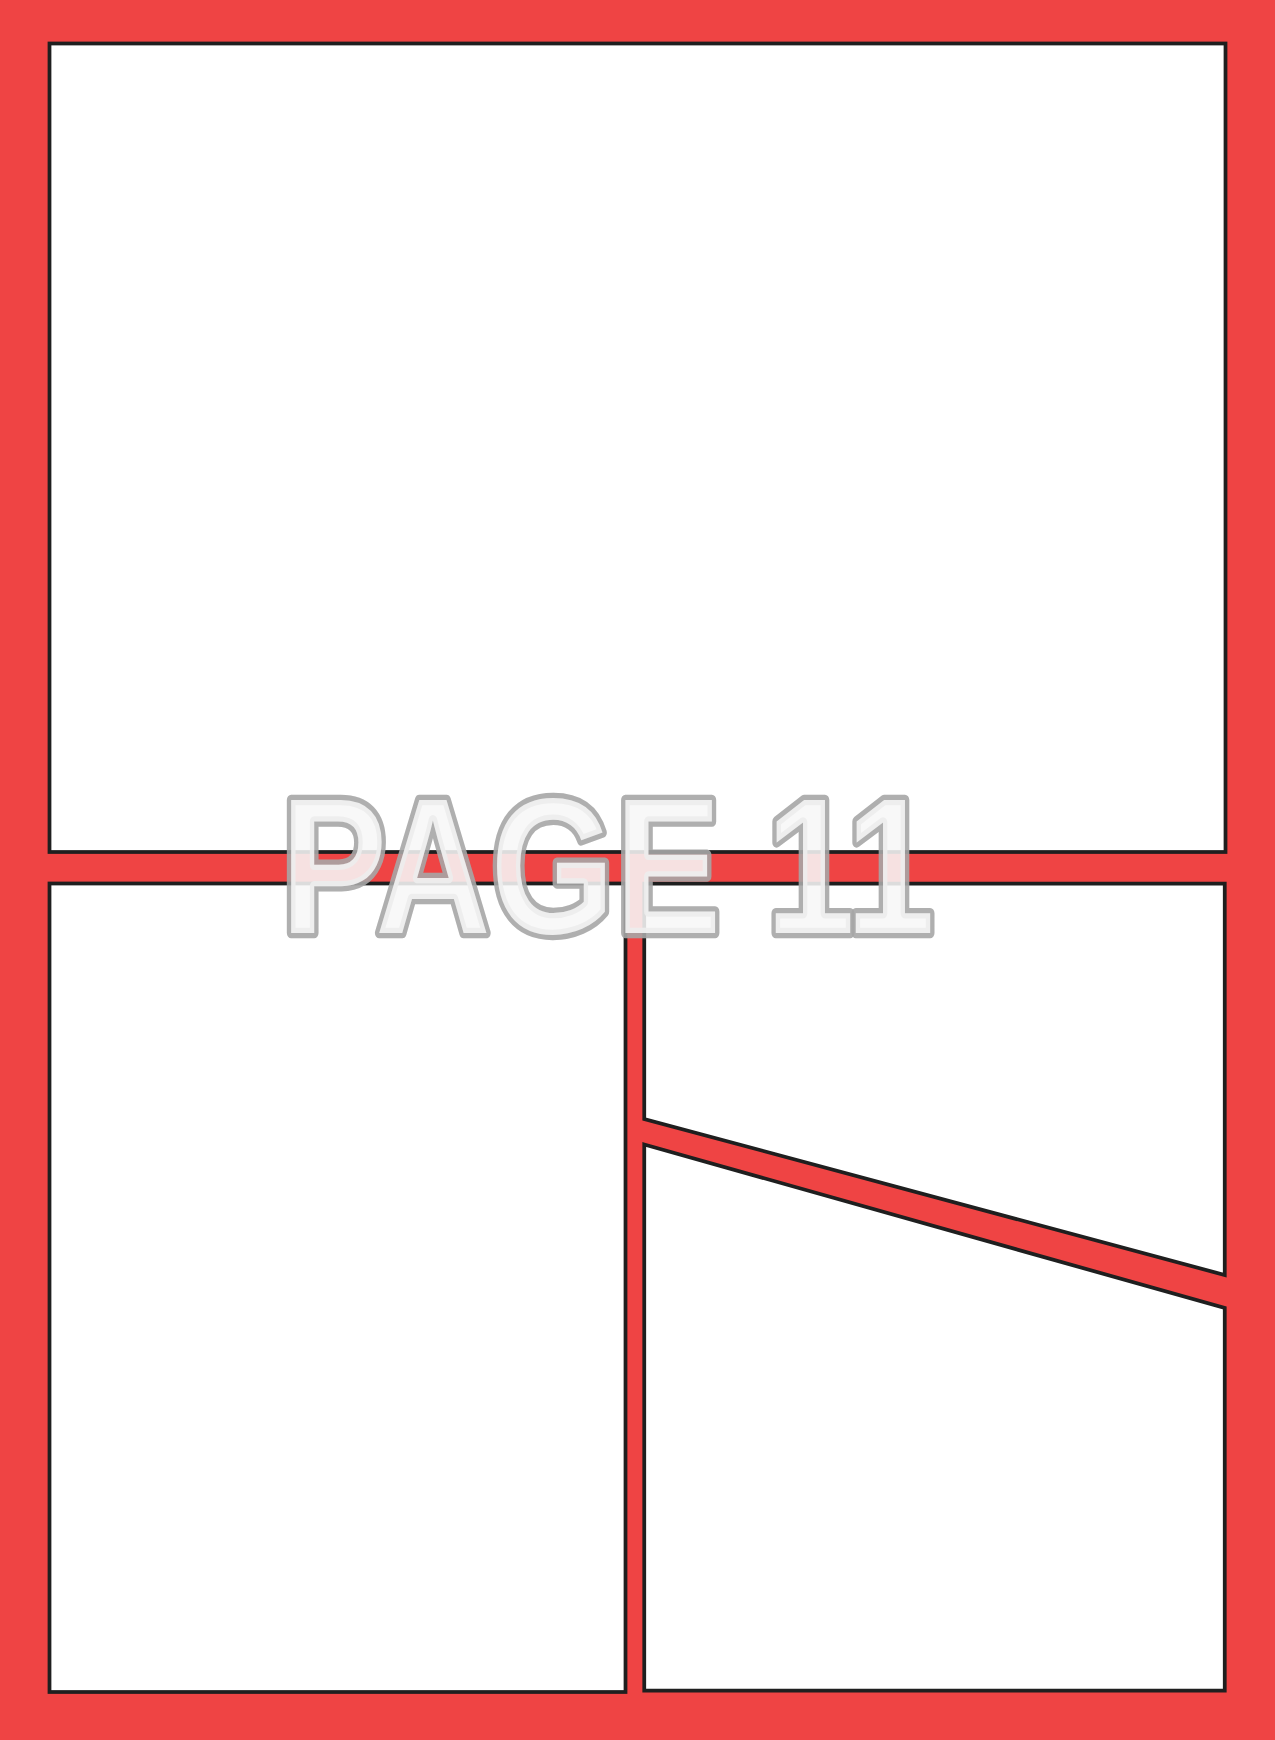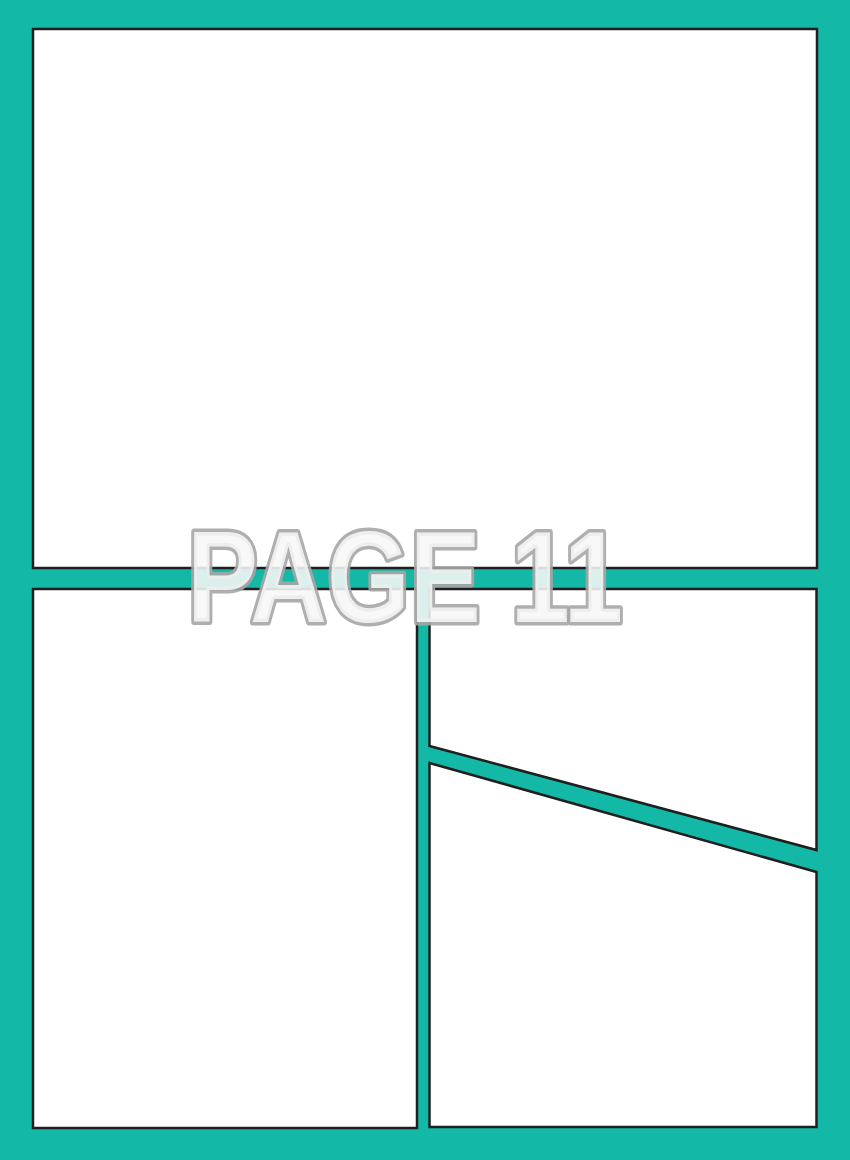--- a/index.html
+++ b/index.html
@@ -10,21 +10,21 @@
     width: 850px;
     height: 1160px;
     background: #f2f2f2;
     font-family: "Liberation Sans", sans-serif;
     overflow: hidden;
   }
   .page {
     position: relative;
     width: 850px;
     height: 1160px;
-    background: #14b8a6;
+    background: #ef4444;
   }
   .layout-svg {
     position: absolute;
     left: 0;
     top: 0;
     display: block;
   }
   .watermark-svg {
     position: absolute;
     left: 0;

